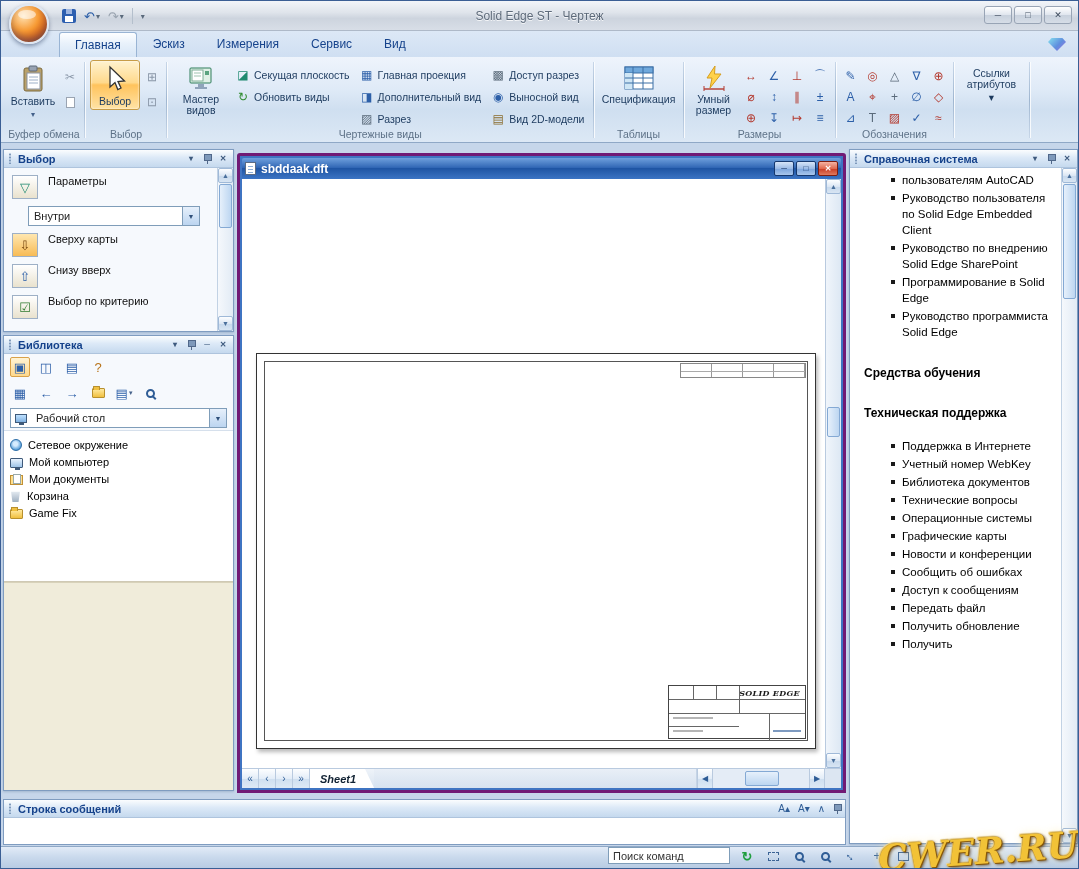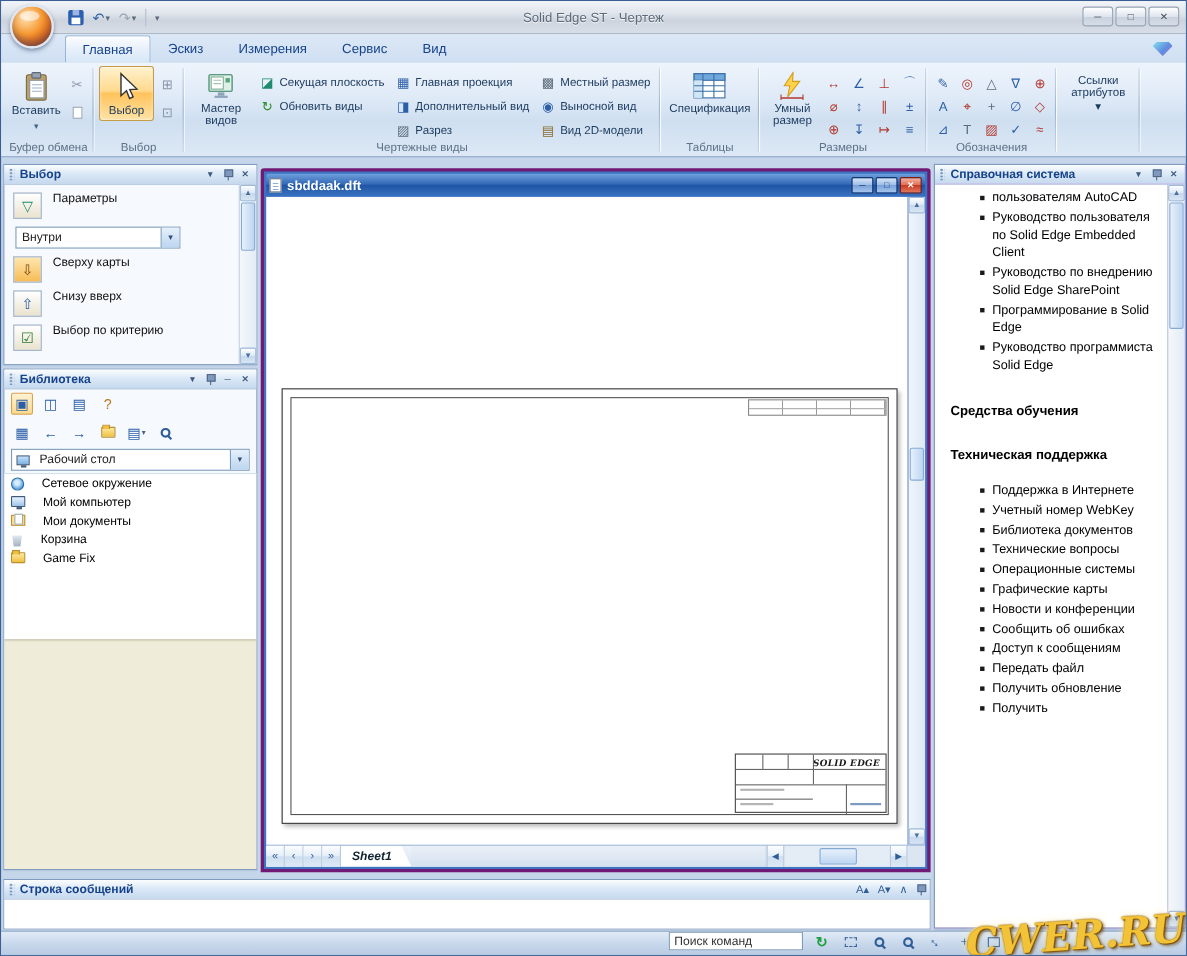--- a/index.html
+++ b/index.html
@@ -95,41 +95,41 @@
   .sb-thumb{position:absolute;left:1px;width:13px;background:linear-gradient(90deg,#e6f0fb,#bdd6f1);border:1px solid #84a9d4;border-radius:2px;cursor:grab}
 
   
   .select-panel{left:2px;top:148px;width:231px;height:183px}
   .select-body{position:absolute;top:18px;left:0;right:16px;bottom:0;padding:7px 2px 2px 8px;display:flex;flex-direction:column;gap:7px}
   .srow{display:flex;align-items:flex-start;gap:10px;cursor:pointer}
   .sbox{width:26px;height:24px;border:1px solid #9eb0c6;background:linear-gradient(#ffffff,#e9e2ce);display:flex;align-items:center;justify-content:center;font-size:13px;flex:none}
   .sbox.warm{background:linear-gradient(#ffe7b0,#f7bb55)}
   .srow-label{font-size:11px;color:#111}
   .combo{height:20px;border:1px solid #7f9db9;background:#fff;display:flex;align-items:center;cursor:pointer}
-  .combo.mode{width:150px;margin-left:2px}
+  .combo.mode{width:172px;margin-left:16px}
   .combo-val{flex:1;padding:0 5px;color:#222}
   .combo-btn{width:17px;height:100%;border-left:1px solid #7f9db9;display:flex;align-items:center;justify-content:center;font-size:7px;color:#2f4f79;
     background:linear-gradient(#e6f0fb,#bcd5f0)}
 
   
   .library-panel{left:2px;top:334px;width:231px;height:456px;display:flex;flex-direction:column}
   .lib-toolbar{display:flex;align-items:center;gap:6px;padding:3px 6px;height:26px;flex:none}
   .tbtn{width:20px;height:20px;display:flex;align-items:center;justify-content:center;font-size:13px;color:#2c5fa8;cursor:pointer;border:1px solid transparent;border-radius:2px;position:relative}
   .tbtn.selected{border-color:#d9a24a;background:linear-gradient(#fff3d4,#ffd98c)}
   .tbtn .tiny-drop{font-size:7px;color:#44618a;margin-left:1px}
   .tbtn.help-b{color:#b8741a}
   .mag{width:9px;height:9px;border:2px solid #2f5d96;border-radius:50%;position:relative;display:inline-block}
   .mag::after{content:"";position:absolute;width:2px;height:5px;background:#2f5d96;transform:rotate(-45deg);bottom:-4px;right:-2px}
   .fold{width:13px;height:10px;background:linear-gradient(#ffe9a0,#f0c040);border:1px solid #b8902e;border-radius:1px;position:relative;display:inline-block}
   .fold::before{content:"";position:absolute;top:-3px;left:0;width:5px;height:3px;background:#f0c040;border:1px solid #b8902e;border-bottom:none;border-radius:1px 1px 0 0}
   .combo-row{padding:2px 6px;flex:none}
   .ico-desktop{width:12px;height:9px;border:1px solid #3f5a7a;background:linear-gradient(#bfe1ff,#7fb0e0);margin:0 4px;flex:none;position:relative}
   .ico-desktop::after{content:"";position:absolute;left:3px;bottom:-3px;width:5px;height:2px;background:#3f5a7a}
   .lib-list{height:152px;background:#fff;border-top:1px solid #d6e0ec;border-bottom:1px solid #cfc9b4;padding:3px 0;overflow:hidden;flex:none}
-  .lib-item{display:flex;align-items:flex-start;gap:16px;height:17px;padding:0 6px;cursor:pointer;color:#000}
+  .lib-item{display:flex;align-items:flex-end;gap:6px;height:17px;padding:0 6px;cursor:pointer;color:#000}
   .li-ico{width:14px;height:13px;position:relative;flex:none}
   .li-ico.network{width:12px;height:12px;border-radius:50%;border:1px solid #2b6da8;background:radial-gradient(circle at 45% 40%,#d6ecff 25%,#3e8ed0 80%)}
   .li-ico.computer{width:13px;height:10px;border:1px solid #3f5a7a;background:linear-gradient(#eaf4ff,#9ec4e8);border-radius:1px}
   .li-ico.computer::after{content:"";position:absolute;left:4px;bottom:-3px;width:5px;height:2px;background:#3f5a7a}
   .li-ico.documents{width:13px;height:10px;background:#ffdf8e;border:1px solid #c09035}
   .li-ico.documents::before{content:"";position:absolute;right:1px;top:-2px;width:6px;height:8px;background:#fff;border:1px solid #9aa}
   .li-ico.recycle{width:11px;height:12px;background:linear-gradient(#eef3f8,#9fb0c2);clip-path:polygon(10% 15%,90% 15%,78% 100%,22% 100%)}
   .li-ico.folder{width:13px;height:10px;background:linear-gradient(#ffe9a0,#f0c040);border:1px solid #b8902e;border-radius:1px}
   .li-ico.folder::before{content:"";position:absolute;top:-3px;left:0;width:5px;height:3px;background:#f0c040;border:1px solid #b8902e;border-bottom:none}
   .lib-preview{flex:1;background:#f0ecda;border-top:1px solid #d8d2ba}
@@ -324,21 +324,21 @@
 
           <div class="smbtn">
             <span class="sm-ico" style="color: rgb(90, 106, 122);">▨</span>
             <span class="sm-label">Разрез</span>
           </div>
         </div>
       <div class="vcol">
 
           <div class="smbtn">
             <span class="sm-ico" style="color: rgb(90, 106, 122);">▩</span>
-            <span class="sm-label">Местный размер</span>
+            <span class="sm-label">Доступ разрез</span>
           </div>
 
           <div class="smbtn">
             <span class="sm-ico" style="color: rgb(44, 95, 168);">◉</span>
             <span class="sm-label">Выносной вид</span>
           </div>
 
           <div class="smbtn">
             <span class="sm-ico" style="color: rgb(138, 109, 46);">▤</span>
             <span class="sm-label">Вид 2D-модели</span>

